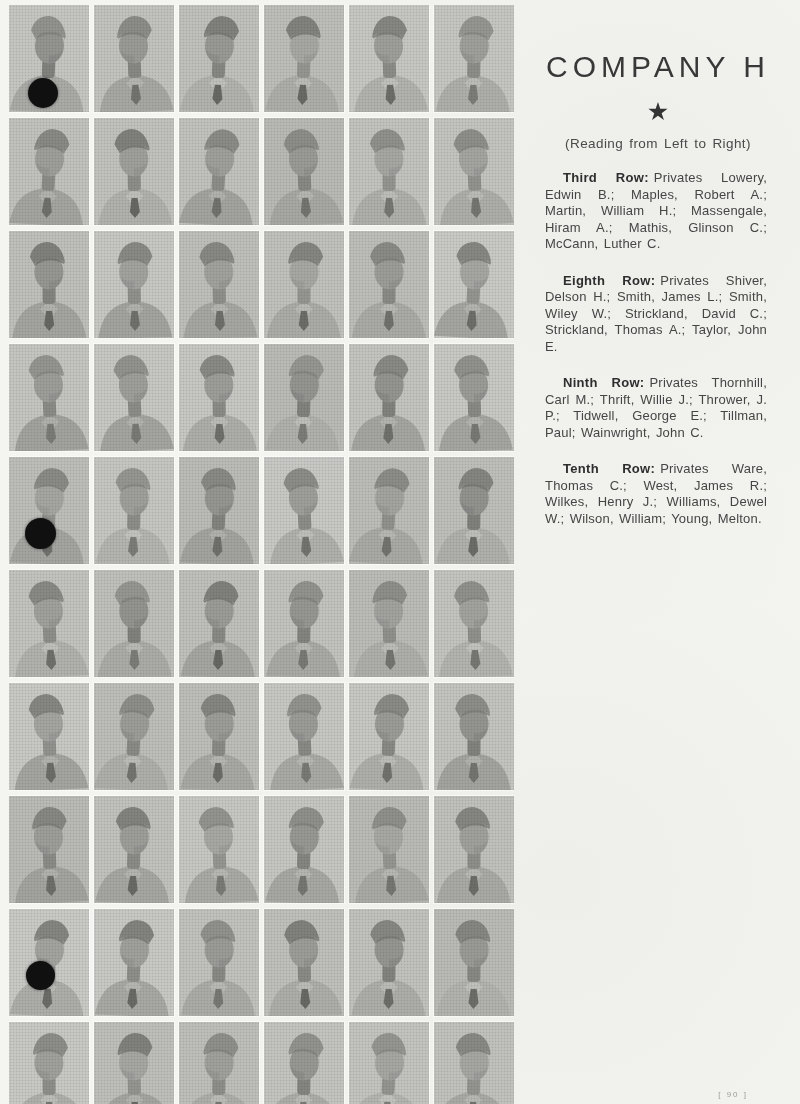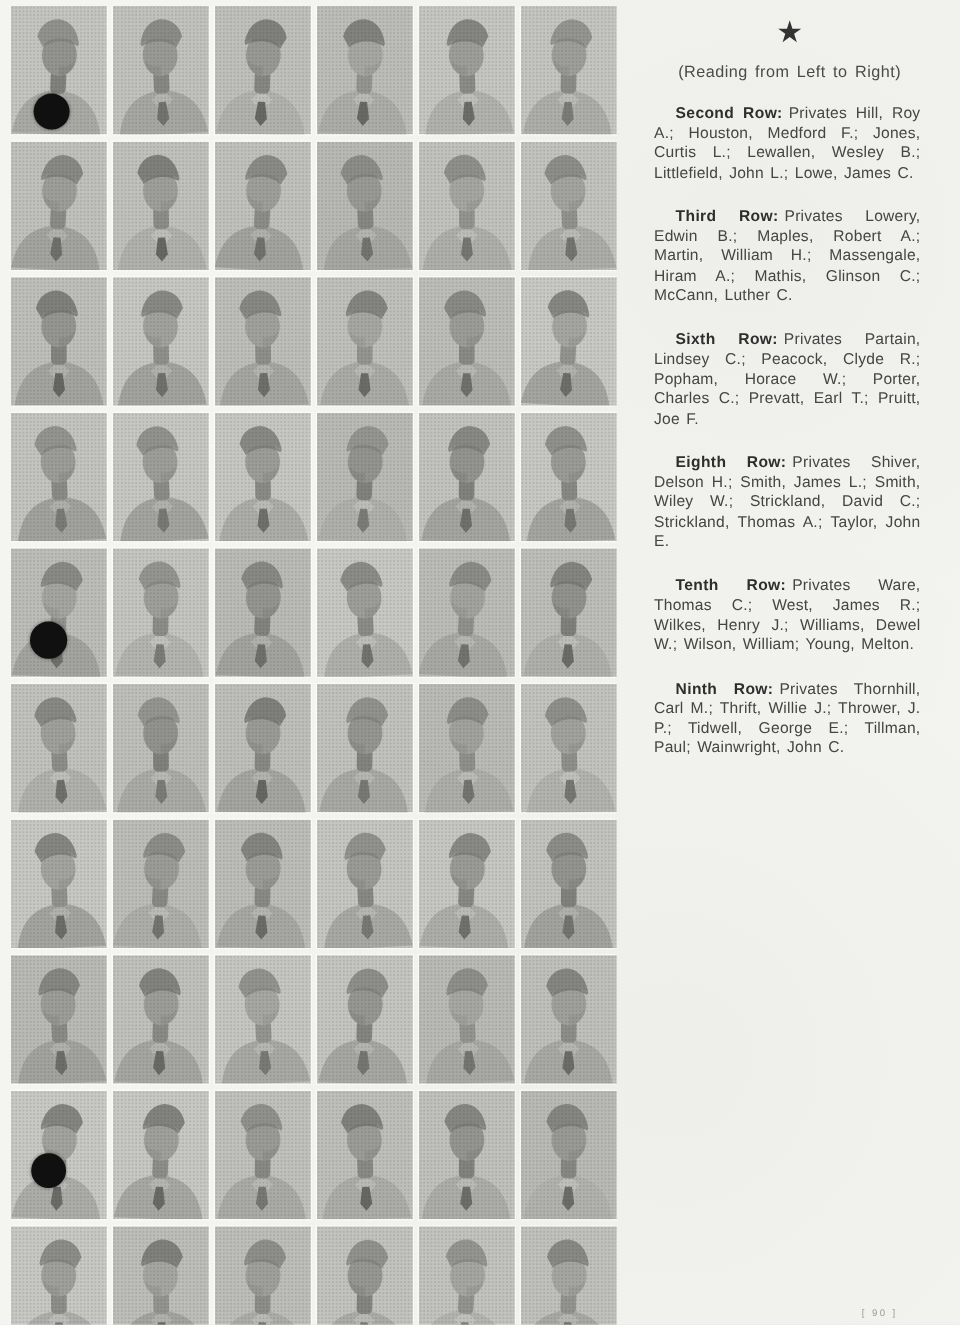--- a/index.html
+++ b/index.html
@@ -978,28 +978,27 @@
         </g>
       </svg>
       </div>
     </div>
 
   <div class="hole hole-1"></div>
   <div class="hole hole-2"></div>
   <div class="hole hole-3"></div>
 
   <aside class="panel">
+    <h1 class="title">COMPANY H</h1>
     <div class="star">★</div>
     <div class="note">(Reading from Left to Right)</div>
 
     <div class="rows">
-      <p class="row-entry"><b class="lead">Second Row:</b><span>Privates Hill, Roy A.; Houston, Medford F.; Jones, Curtis L.; Lewallen, Wesley B.; Littlefield, John L.; Lowe, James C.</span></p>
       <p class="row-entry"><b class="lead">Third Row:</b><span>Privates Lowery, Edwin B.; Maples, Robert A.; Martin, William H.; Massengale, Hiram A.; Mathis, Glinson C.; McCann, Luther C.</span></p>
-      <p class="row-entry"><b class="lead">Sixth Row:</b><span>Privates Partain, Lindsey C.; Peacock, Clyde R.; Popham, Horace W.; Porter, Charles C.; Prevatt, Earl T.; Pruitt, Joe F.</span></p>
       <p class="row-entry"><b class="lead">Eighth Row:</b><span>Privates Shiver, Delson H.; Smith, James L.; Smith, Wiley W.; Strickland, David C.; Strickland, Thomas A.; Taylor, John E.</span></p>
+      <p class="row-entry"><b class="lead">Ninth Row:</b><span>Privates Thornhill, Carl M.; Thrift, Willie J.; Thrower, J. P.; Tidwell, George E.; Tillman, Paul; Wainwright, John C.</span></p>
       <p class="row-entry"><b class="lead">Tenth Row:</b><span>Privates Ware, Thomas C.; West, James R.; Wilkes, Henry J.; Williams, Dewel W.; Wilson, William; Young, Melton.</span></p>
-      <p class="row-entry"><b class="lead">Ninth Row:</b><span>Privates Thornhill, Carl M.; Thrift, Willie J.; Thrower, J. P.; Tidwell, George E.; Tillman, Paul; Wainwright, John C.</span></p>
     </div>
   </aside>
 
   <div class="pagenum">[ 90 ]</div>
 
 </div>
 
 </body></html>

